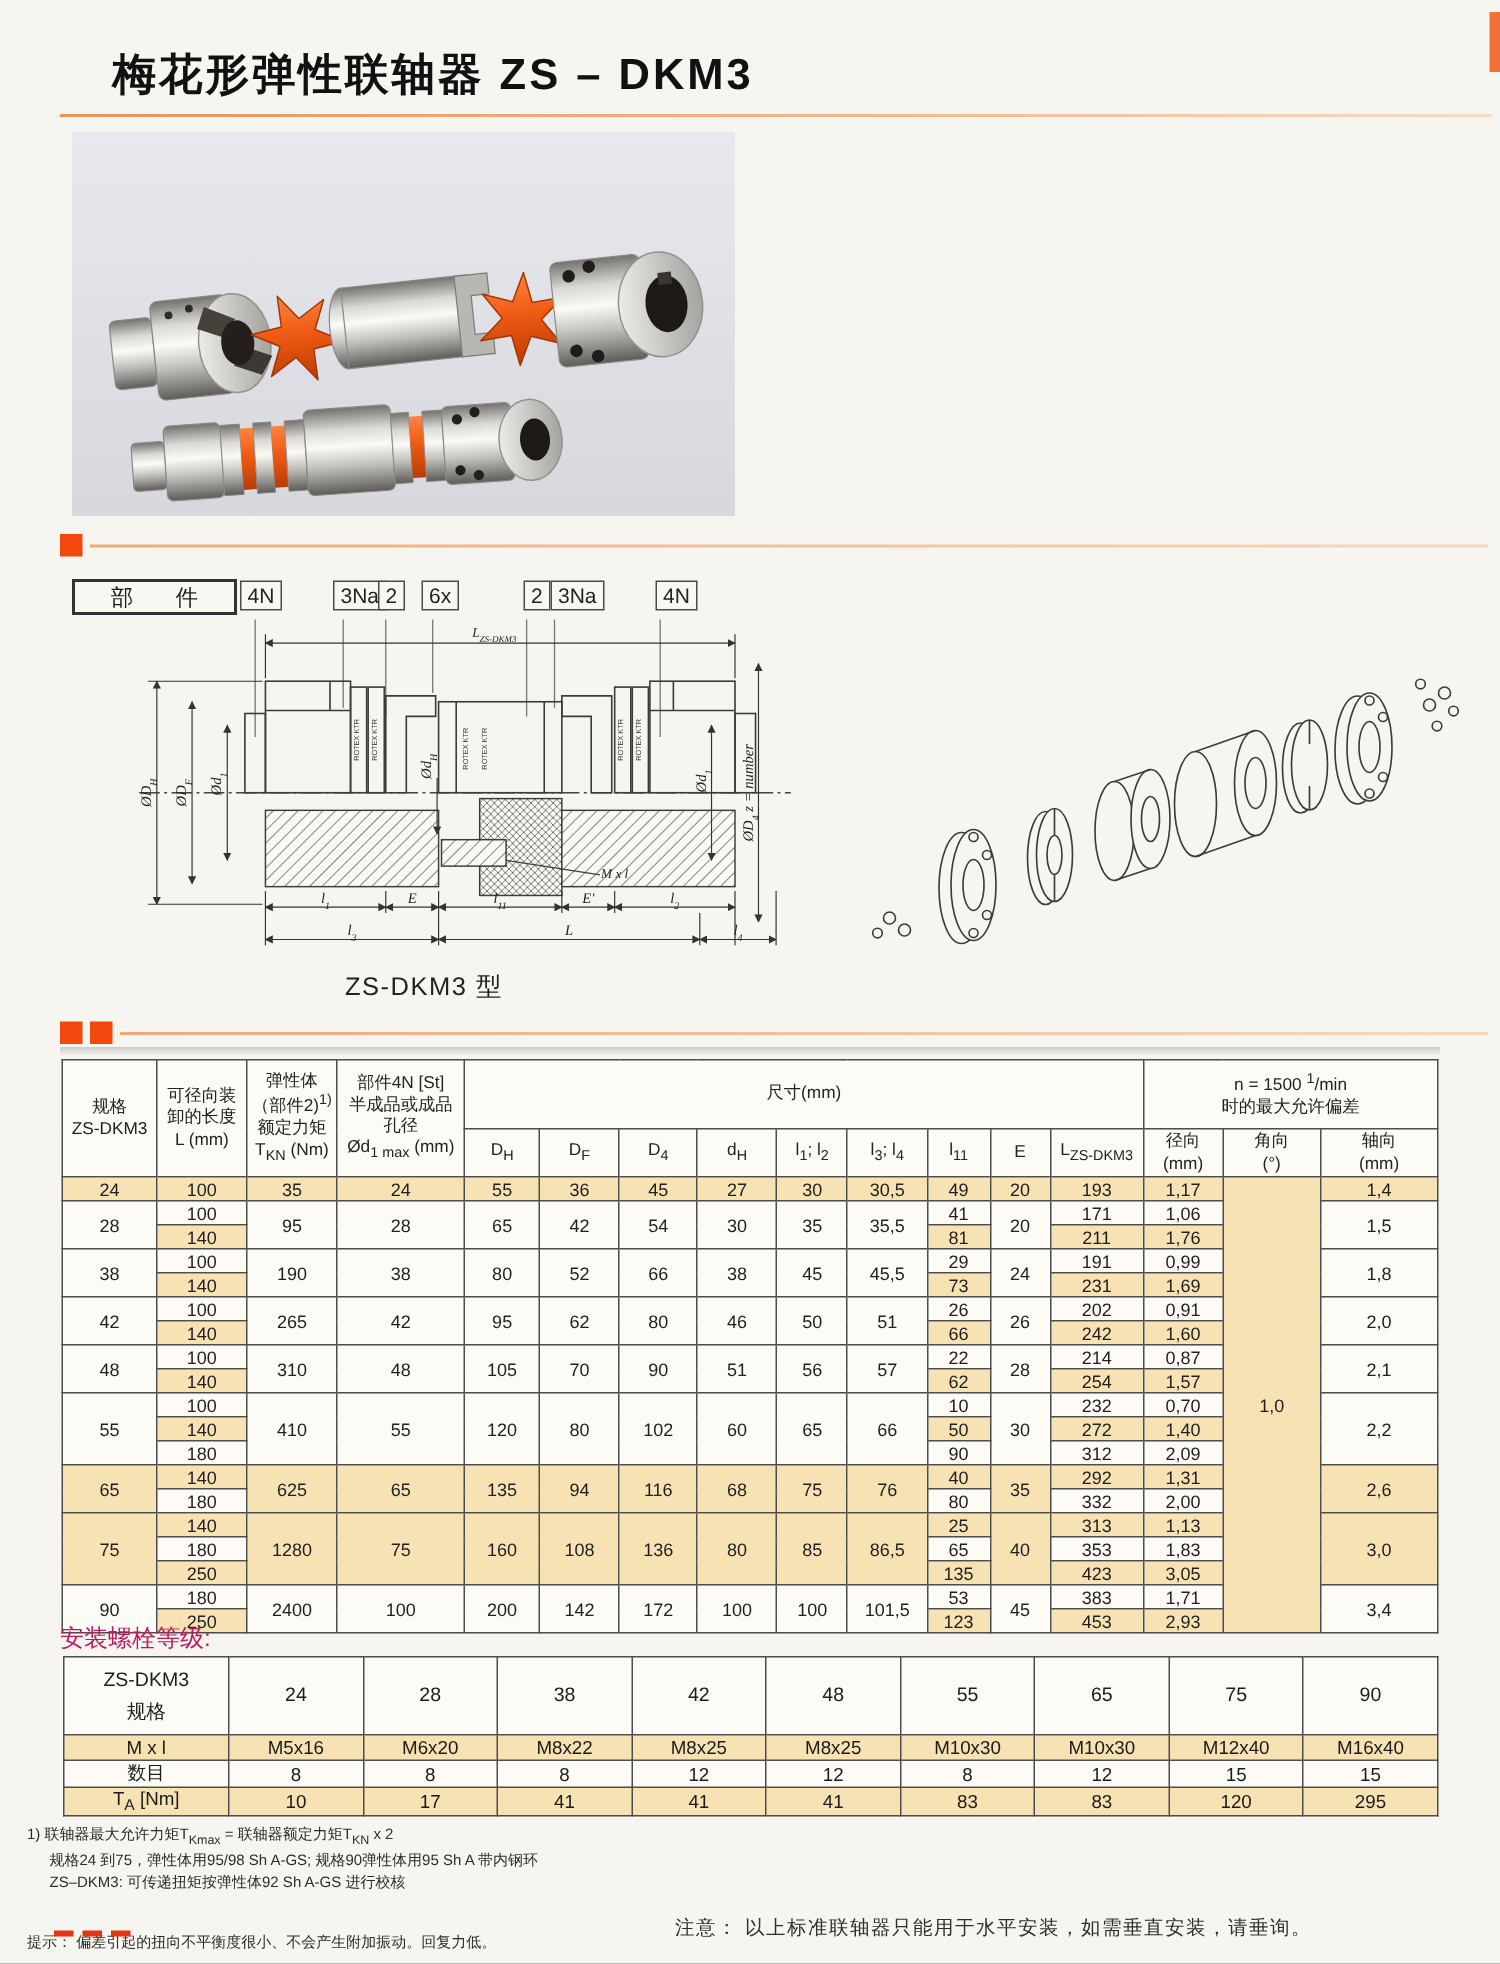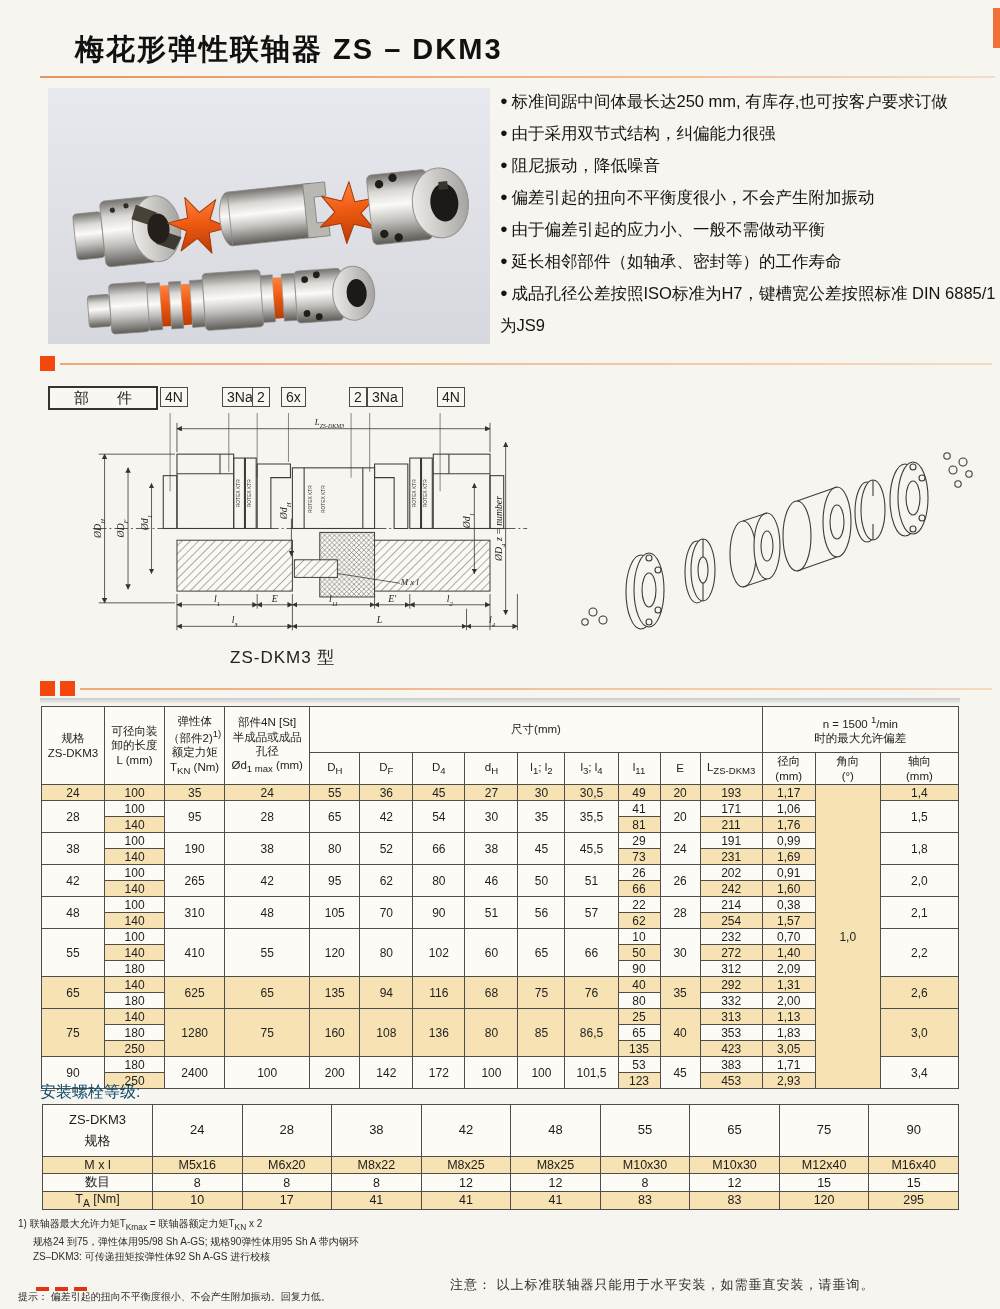--- a/index.html
+++ b/index.html
@@ -38,21 +38,21 @@
   table{border-collapse:collapse;table-layout:fixed;}
   .maintbl{width:918px;border:1.5px solid #3e3e3e;}
   .maintbl th,.maintbl td{border:1px solid #4d4d4d;text-align:center;vertical-align:middle;
        padding:0;overflow:hidden;background:transparent;}
   .maintbl thead th{background:#fdfbf5;font-weight:normal;font-size:11.5px;line-height:1.25;color:#222;}
   .maintbl thead tr:first-child{height:46px;}
   .maintbl thead tr:last-child{height:32px;}
   .maintbl tbody td{height:15px;font-size:12px;color:#1f1f1f;}
   tr.b{background:#f6e2b2;}
   tr.w{background:#fdfbf6;}
-  .bolt-title{position:absolute;left:40px;top:1082px;font-size:16px;color:#0c4a6e;}
+  .bolt-title{position:absolute;left:40px;top:1082px;font-size:16px;color:#be185d;}
   .bolttbl-wrap{position:absolute;left:42px;top:1104px;}
   .bolttbl{width:916px;border:1.5px solid #3e3e3e;}
   .bolttbl th,.bolttbl td{border:1px solid #4d4d4d;text-align:center;vertical-align:middle;
        padding:0;font-weight:normal;background:transparent;}
   .bolttbl thead tr{height:52px;background:#fdfbf6;}
   .bolttbl thead th{font-size:13px;line-height:1.6;}
   .bolttbl tbody tr{height:17px;}
   .bolttbl tbody td{font-size:12.5px;}
   
   .footnotes{position:absolute;left:18px;top:1216px;width:620px;font-size:10px;color:#2c2c2c;line-height:1.55;}
@@ -139,29 +139,20 @@
       <rect x="248" y="188" width="46" height="52" rx="4" fill="url(#met)" stroke="#8a8886" stroke-width=".8"></rect>
       <circle cx="258" cy="197" r="3.4" fill="#221e1a"></circle>
         <circle cx="270" cy="193" r="3.4" fill="#221e1a"></circle>
       <circle cx="258" cy="231" r="3.4" fill="#221e1a"></circle>
         <circle cx="270" cy="235" r="3.4" fill="#221e1a"></circle>
       <ellipse cx="306" cy="214" rx="21" ry="27" fill="url(#metFace)" stroke="#93918d"></ellipse>
       <ellipse cx="309" cy="214" rx="10" ry="14" fill="#1d1916"></ellipse>
     </g>
   </svg>
 
-  <ul class="features">
-      <li>标准间踞中间体最长达250 mm, 有库存,也可按客户要求订做</li>
-      <li>由于采用双节式结构，纠偏能力很强</li>
-      <li>阻尼振动，降低噪音</li>
-      <li>偏差引起的扭向不平衡度很小，不会产生附加振动</li>
-      <li>由于偏差引起的应力小、一般不需做动平衡</li>
-      <li>延长相邻部件（如轴承、密封等）的工作寿命</li>
-      <li>成品孔径公差按照ISO标准为H7，键槽宽公差按照标准 DIN 6885/1 为JS9</li>
-    </ul>
 
   <div class="secmark" style="left:40px;top:356px;width:952px;">
     <span class="sq"></span>
       <span class="ln"></span>
   </div>
 
   <div class="parts-box">部 件</div>
   <div class="tagrow">
       <span class="tag" style="left: 160px;">4N</span>
       <span class="tag" style="left: 222px;">3Na</span>
@@ -481,21 +472,21 @@
             <td rowspan="2">48</td>
             <td rowspan="2">105</td>
             <td rowspan="2">70</td>
             <td rowspan="2">90</td>
             <td rowspan="2">51</td>
             <td rowspan="2">56</td>
             <td rowspan="2">57</td>
             <td>22</td>
             <td rowspan="2">28</td>
             <td>214</td>
-            <td>0,38</td>
+            <td>0,87</td>
             <td rowspan="2">2,1</td>
           </tr>
           <tr class="b">
             <td>140</td>
             <td>62</td>
             <td>254</td>
             <td>1,57</td>
           </tr>
           <tr class="w">
             <td rowspan="3">55</td>

